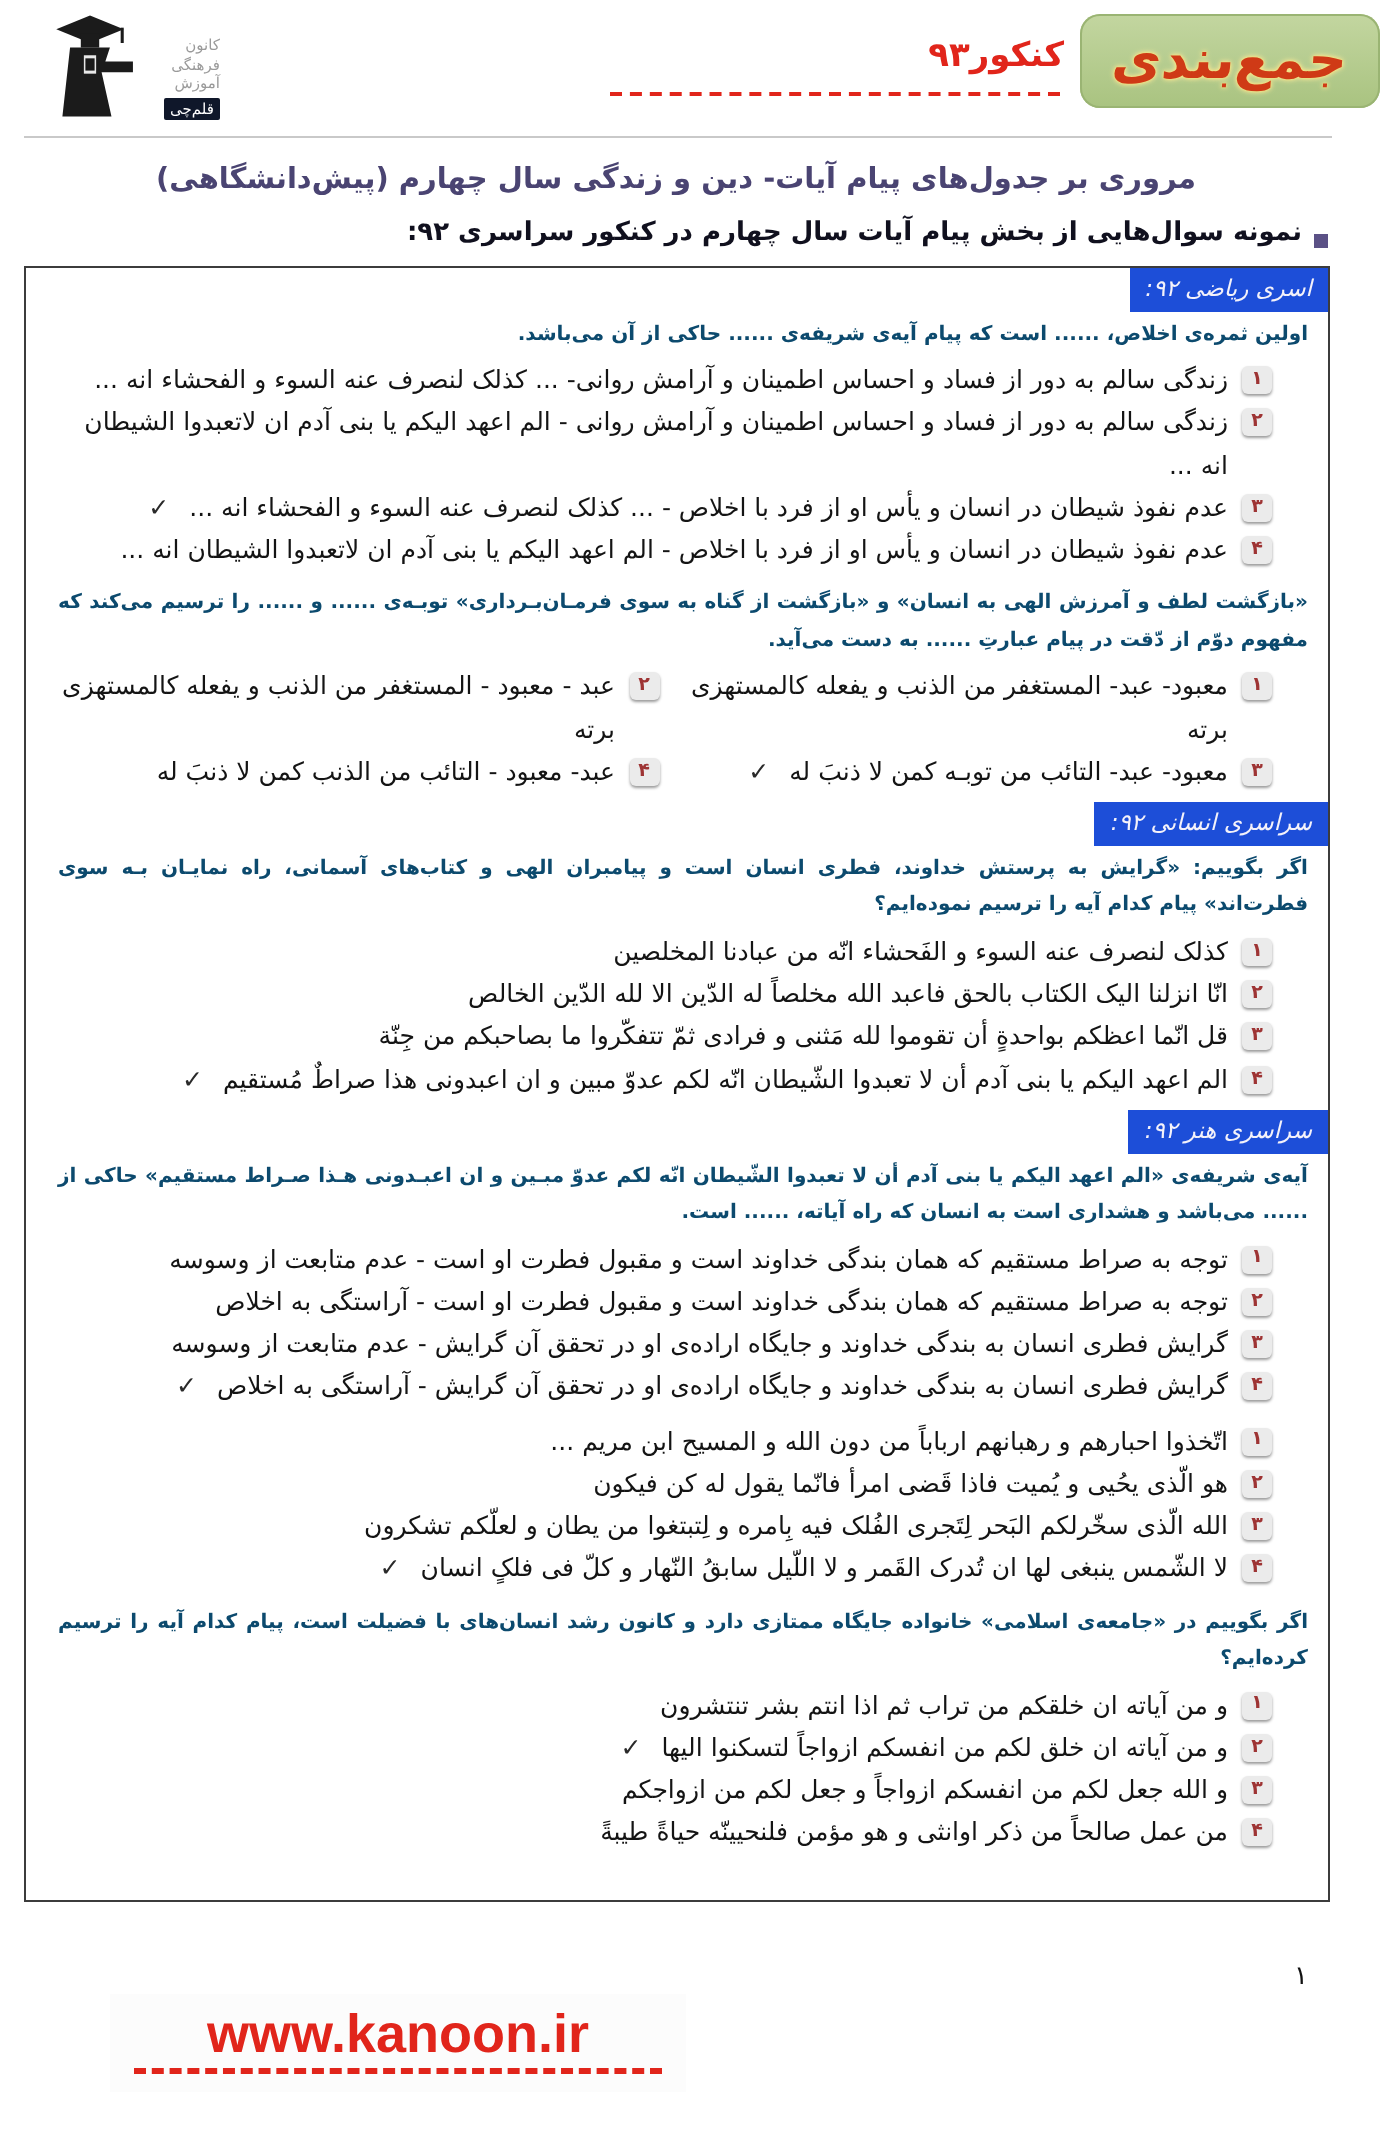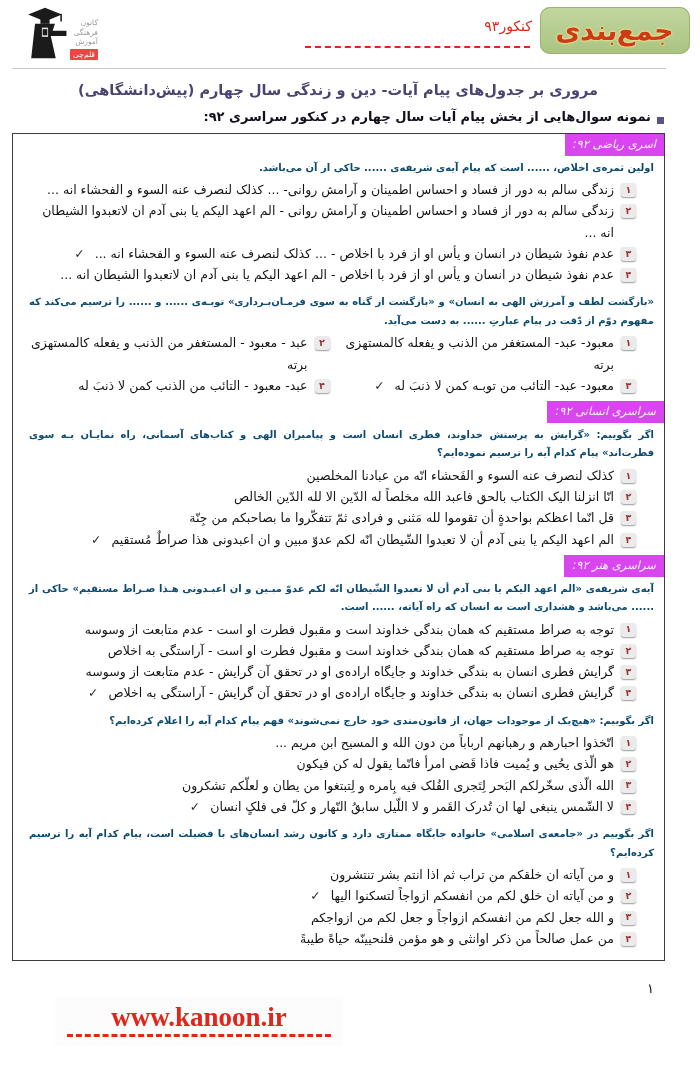--- a/index.html
+++ b/index.html
@@ -6,60 +6,60 @@
   html,body{width:700px;height:1074px}
   body{
     background:#fff;
     font-family:"DejaVu Sans",sans-serif;
     position:relative;
     overflow:hidden;
     direction:rtl;
   }
   
   .header{position:absolute;top:0;left:0;right:0;height:68px;direction:ltr}
-  .kanoon-logo{position:absolute;left:22px;top:3px;display:flex;align-items:flex-start;gap:2px}
+  .kanoon-logo{position:absolute;left:22px;top:3px;display:flex;align-items:flex-start;gap:14px}
   .kanoon-figure{width:46px;height:60px}
   .org-col{display:flex;flex-direction:column;align-items:flex-end;margin-top:16px;gap:1px}
   .org-line{font-size:7.5px;color:#9a9a9a;line-height:1.15}
-  .org-badge{background:#ef4444;color:#fff;font-size:7.5px;padding:1px 3px;margin-top:1px;border-radius:1px}
+  .org-badge{background:#0f172a;color:#fff;font-size:7.5px;padding:1px 3px;margin-top:1px;border-radius:1px}
   .banner{position:absolute;right:10px;top:5px;height:58px;direction:rtl}
   .banner-box{position:absolute;right:0;top:2px;width:150px;height:47px;
     background:linear-gradient(180deg,#c3d6a0 0%,#a9c380 100%);
     border-radius:10px;display:flex;align-items:center;justify-content:center;
     box-shadow:inset 0 0 0 1px #9ab473}
   .banner-title{font-size:27px;font-weight:bold;color:#cf3a16;letter-spacing:-1px;
     text-shadow:0 0 1px #f6e27c,0 0 2px #f6e27c,0 0 3px #f9ecb0;transform:skewX(-4deg)}
-  .banner-sub{position:absolute;right:158px;top:13px;color:#e1251b;font-weight:normal;font-size:14px;white-space:nowrap}
+  .banner-sub{position:absolute;right:158px;top:13px;color:#e1251b;font-weight:bold;font-size:17px;white-space:nowrap}
   .banner-dash{position:absolute;right:160px;top:41px;width:225px;border-bottom:2px dashed #e1251b}
   .divider{position:absolute;top:68px;left:12px;right:34px;border-bottom:1.5px solid #c9c9c9}
   
   .content{position:absolute;top:79px;right:12px;left:12px}
   .page-title{text-align:center;color:#4a4472;font-weight:bold;font-size:14.5px;margin:3px 24px 11px 0}
   .intro{display:flex;align-items:flex-end;gap:6px;font-size:13px;font-weight:bold;color:#10101e;margin:0 24px 9px 0}
   .intro-sq{width:7px;height:7px;background:#5b5186;flex:none}
   
   .qbox{border:1px solid #3c3c3c;min-height:818px;background:#fff;padding-bottom:6px;margin:0 23px 0 0}
-  .section-tab{background:#d946ef;color:#f4f2fa;font-style:italic;font-size:11.5px;
+  .section-tab{background:#1d4ed8;color:#f4f2fa;font-style:italic;font-size:11.5px;
     padding:2px 8px 3px;width:max-content;line-height:1.45}
   .stem{font-weight:bold;font-size:10px;line-height:1.85;text-align:justify;
     color:#0c4a6e;padding:3px 10px 1px 16px}
   .opts{padding:1px 28px 5px 14px}
   .opts.twocol{display:grid;grid-template-columns:1fr 1fr;column-gap:4px}
   .opt{display:flex;align-items:flex-start;gap:7px;font-size:12.5px;line-height:1.7;color:#141414}
   .num{flex:none;width:15px;height:14px;margin-top:4px;background:#ebebeb;border-radius:3px;
     box-shadow:0 1px 1.5px rgba(0,0,0,.4);color:#9e3434;font-size:9.5px;font-weight:bold;
     display:flex;align-items:center;justify-content:center}
   .opt-text{white-space:normal}
   .check{color:#2a2a2a;font-size:12.5px;padding-right:3px}
   
   .pagenum{position:absolute;right:46px;top:981px;font-size:13px;color:#111}
   .site-box{position:absolute;left:55px;top:997px;width:288px;background:#fcfcfc;
     padding:5px 12px 9px;direction:ltr}
   .site-text{display:block;color:#e1251b;font-weight:bold;font-size:27px;text-align:center;
-    font-family:Liberation Serif, serif;letter-spacing:0}
+    font-family:Liberation Sans, sans-serif;letter-spacing:0}
   .site-dash{border-bottom:3.5px dashed #e1251b;margin-top:1px}
 </style>
 </head>
 <body>
 
 <div class="header">
   <div class="kanoon-logo">
     <svg class="kanoon-figure" viewBox="0 0 60 74" xmlns="http://www.w3.org/2000/svg">
       <polygon points="8,13 30,4 52,13 30,22" fill="#1b1b1b"></polygon>
       <rect x="50" y="12" width="2" height="10" fill="#1b1b1b"></rect>
@@ -168,21 +168,20 @@
         <div class="opt">
           <span class="num">۳</span>
           <span class="opt-text">گرایش فطری انسان به بندگی خداوند و جایگاه اراده‌ی او در تحقق آن گرایش - عدم متابعت از وسوسه</span>
         </div>
         <div class="opt">
           <span class="num">۴</span>
           <span class="opt-text">گرایش فطری انسان به بندگی خداوند و جایگاه اراده‌ی او در تحقق آن گرایش - آراستگی به اخلاص</span>
           <span class="check">✓</span>
         </div>
       </div>
-      <div class="stem">اگر بگوییم: «هیچ‌یک از موجودات جهان، از قانون‌مندی خود خارج نمی‌شوند» فهم پیام کدام آیه را اعلام کرده‌ایم؟</div>
       <div class="opts">
         <div class="opt">
           <span class="num">۱</span>
           <span class="opt-text">اتّخذوا احبارهم و رهبانهم ارباباً من دون الله و المسیح ابن مریم ...</span>
         </div>
         <div class="opt">
           <span class="num">۲</span>
           <span class="opt-text">هو الّذی یحُیی و یُمیت فاذا قَضی امرأ فانّما یقول له کن فیکون</span>
         </div>
         <div class="opt">

